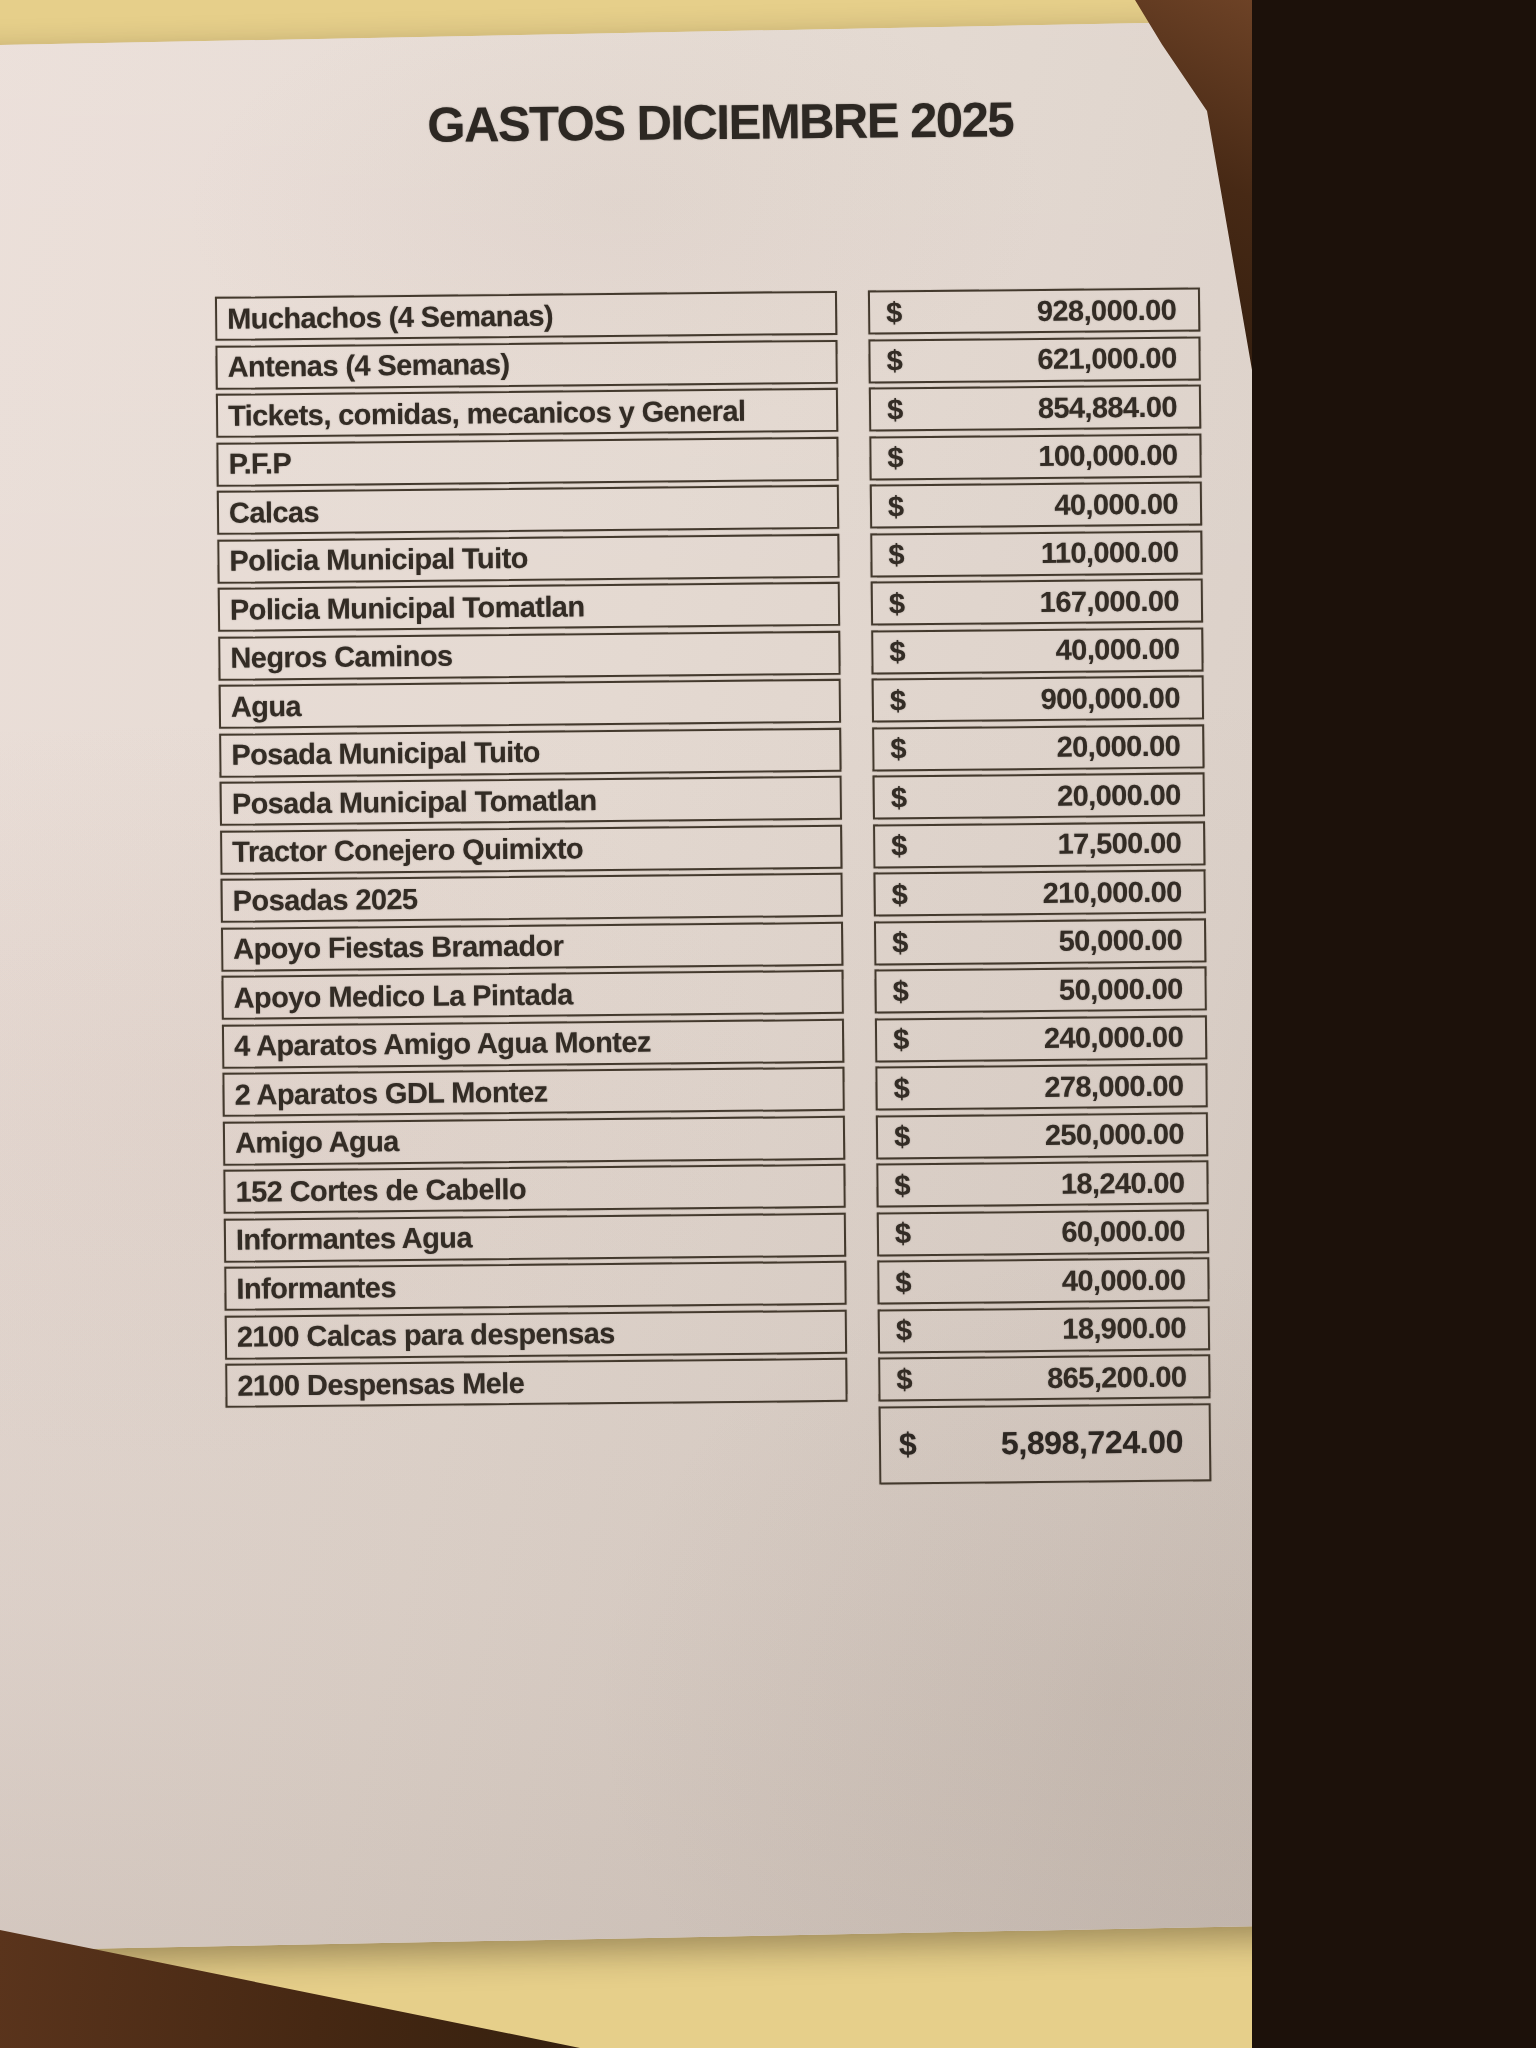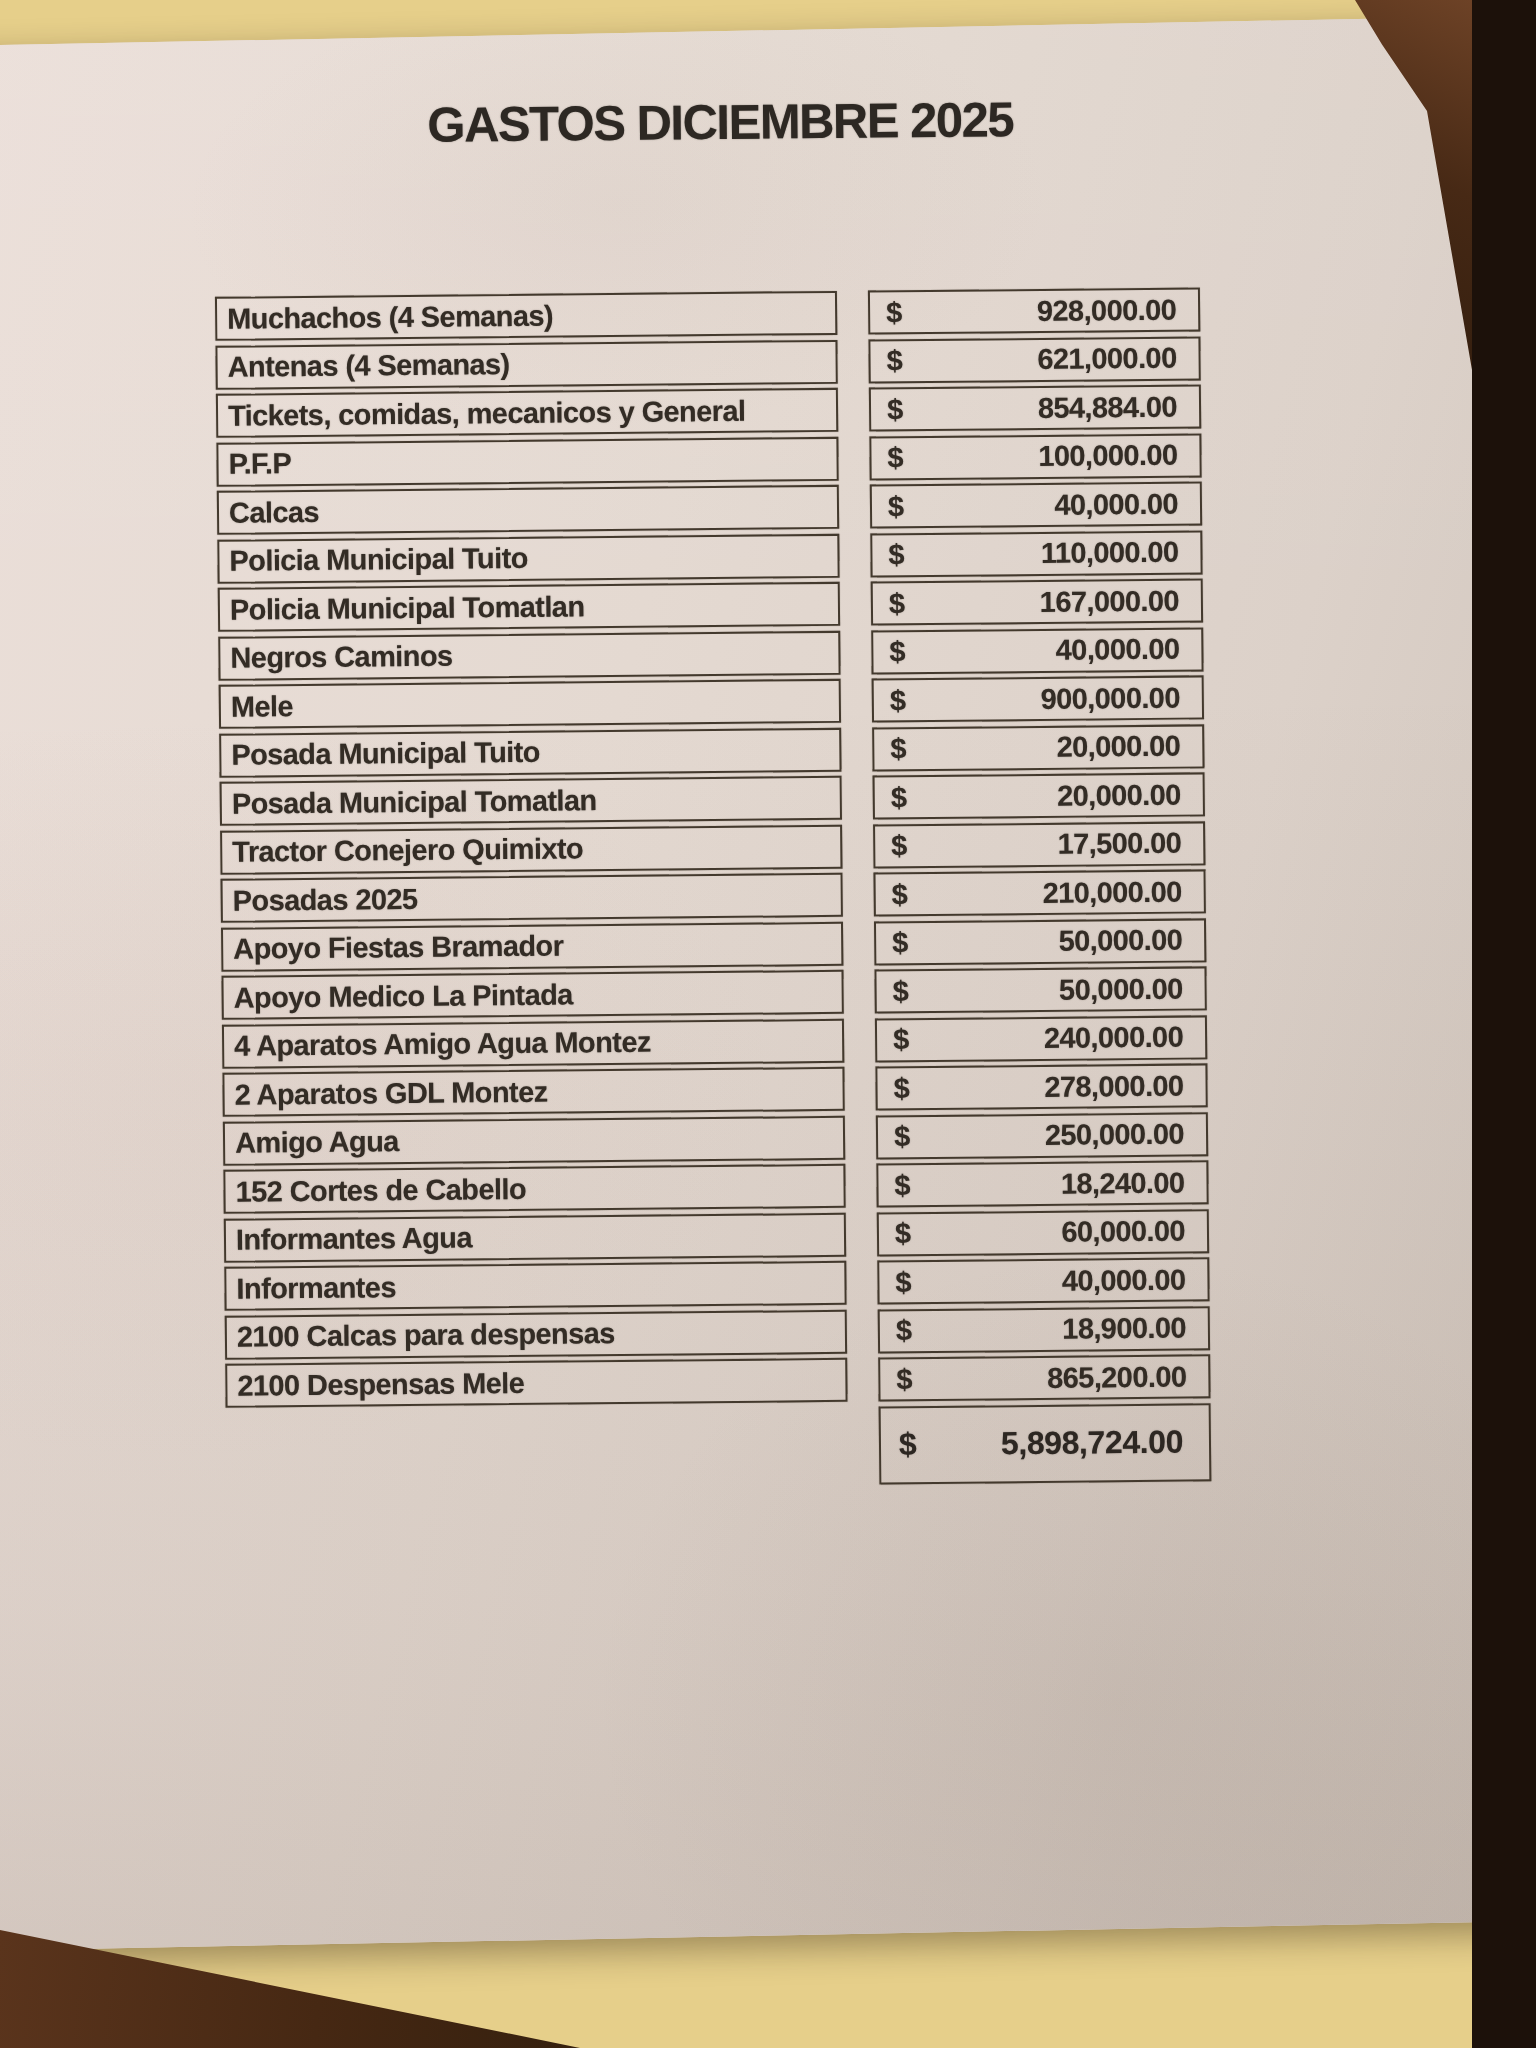--- a/index.html
+++ b/index.html
@@ -1,19 +1,19 @@
 <!DOCTYPE html>
 <html><head>
 <meta charset="utf-8">
 <style>
   html, body { margin: 0; padding: 0; background: #1c110a; }
 
   .photo {
     position: relative;
-    width: 1472px;
+    width: 1252px;
     height: 2048px;
     overflow: hidden;
     background: linear-gradient(160deg, #5a3520 0%, #3a2213 55%, #2a1709 100%);
     font-family: "Liberation Sans", sans-serif;
   }
 
   
   .manila {
     position: absolute;
     inset: 0;
@@ -236,21 +236,21 @@
       <span class="row-text">Negros Caminos</span>
     </div>
     <div class="cell amount-cell">
       <span class="cur">$</span>
       <span class="amt">40,000.00</span>
     </div>
   </div>
 
   <div class="row">
     <div class="cell label-cell">
-      <span class="row-text">Mele</span>
+      <span class="row-text">Agua</span>
     </div>
     <div class="cell amount-cell">
       <span class="cur">$</span>
       <span class="amt">900,000.00</span>
     </div>
   </div>
 
   <div class="row">
     <div class="cell label-cell">
       <span class="row-text">Posada Municipal Tuito</span>

